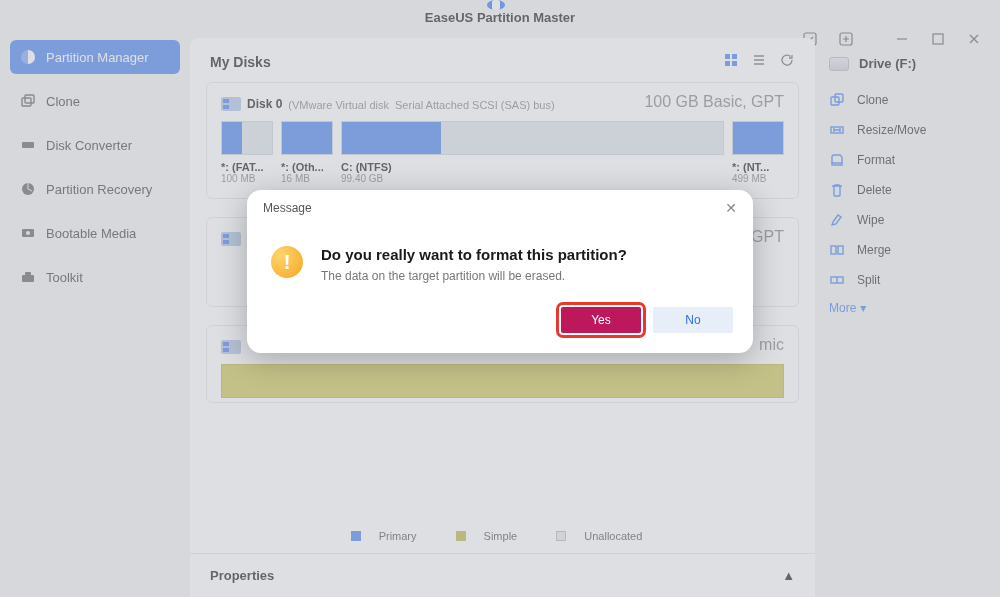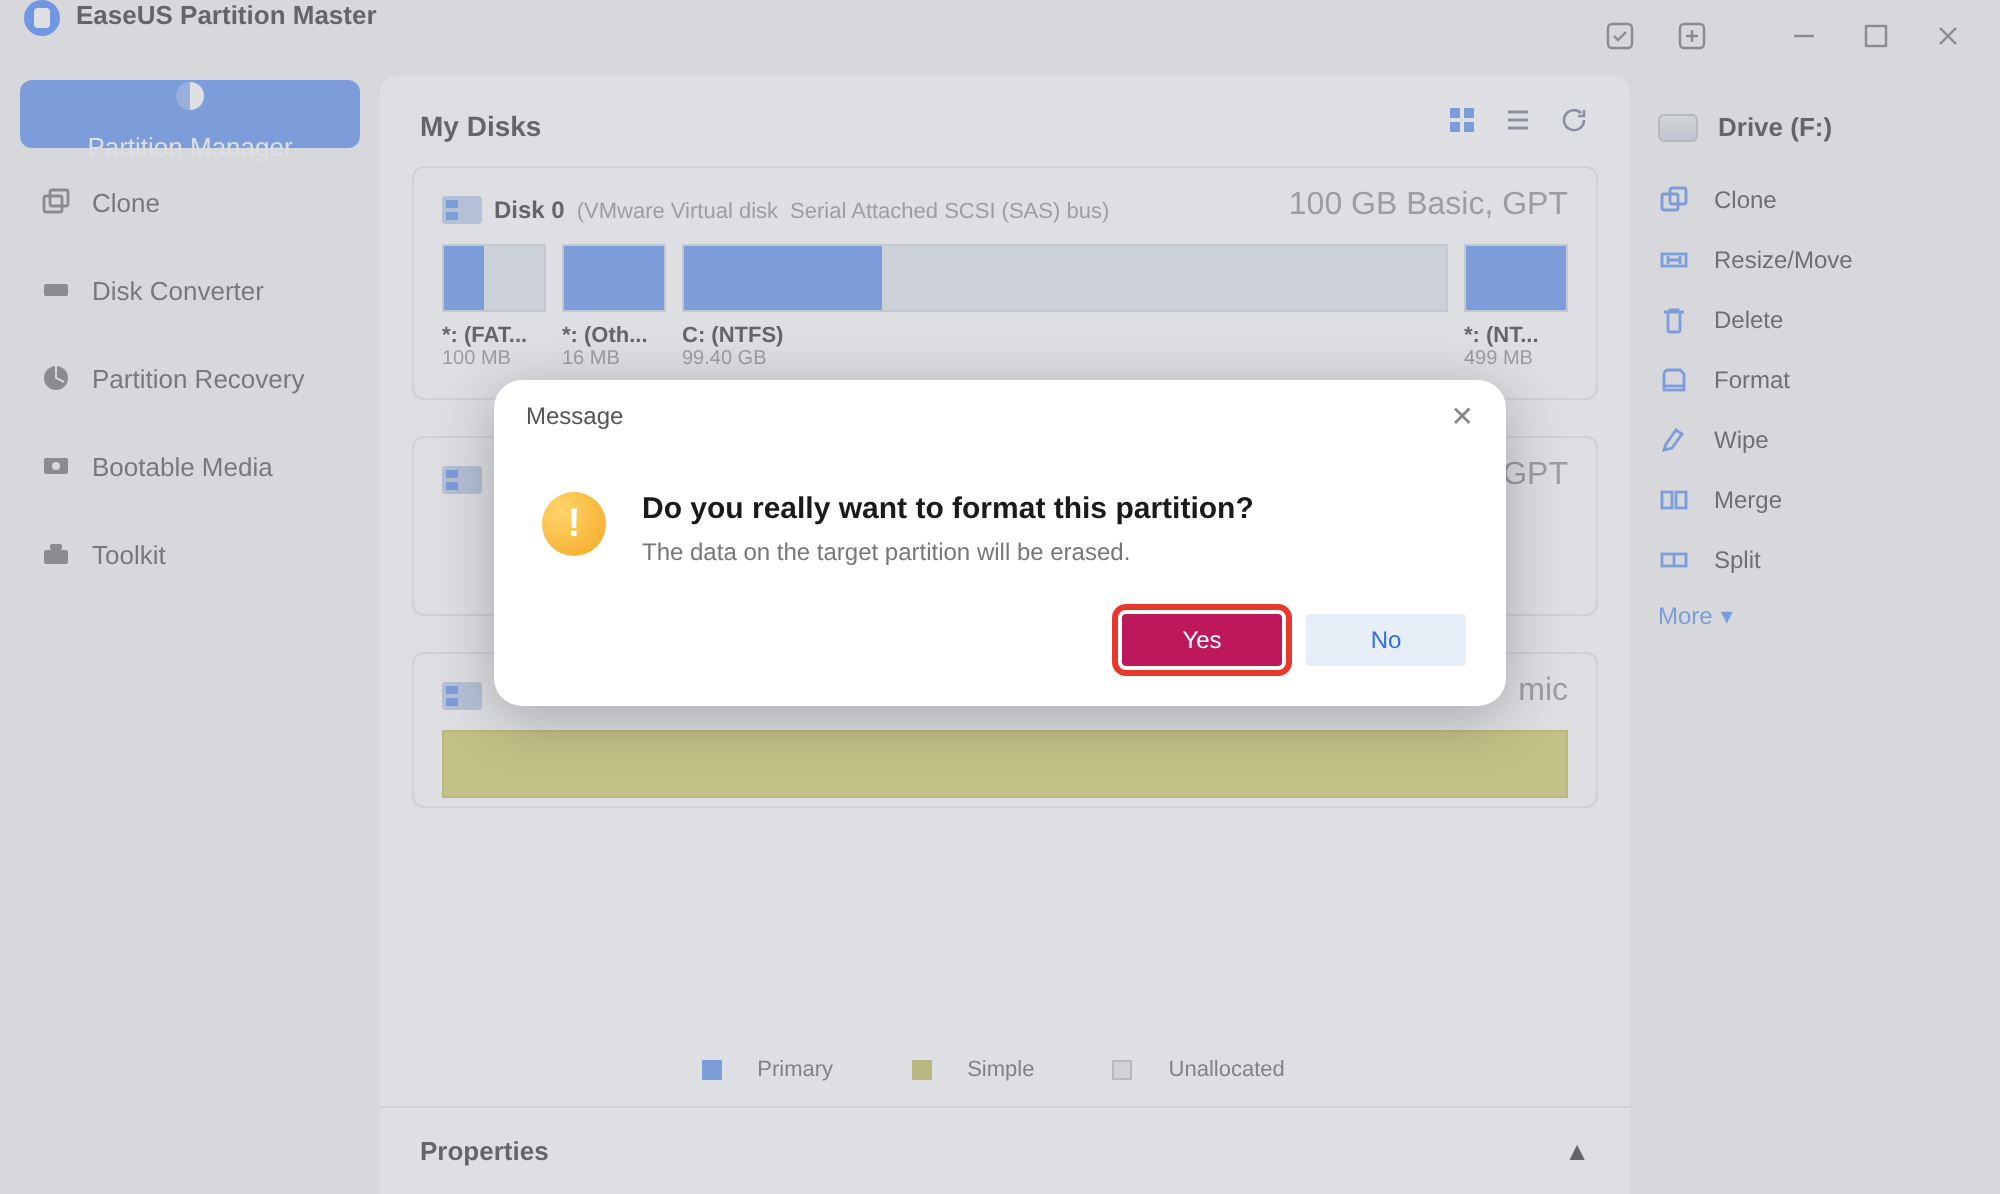--- a/index.html
+++ b/index.html
@@ -1,29 +1,29 @@
 <!DOCTYPE html>
 <html><head>
 <meta charset="utf-8">
 <style>
 * { box-sizing: border-box; margin: 0; padding: 0; font-family: -apple-system, "Segoe UI", Arial, sans-serif; }
 body { width: 1000px; height: 597px; background: #f2f3f5; overflow: hidden; position: relative; }
 
-.titlebar { height: 36px; display: flex; padding: 0 12px; background: #f2f3f5; }
+.titlebar { height: 36px; display: flex; align-items: center; padding: 0 12px; background: #f2f3f5; flex-direction: column; }
 .titlebar .logo { width: 18px; height: 18px; border-radius: 50%; background: #3b7cff; display: flex; align-items: center; justify-content: center; margin-right: 8px; }
 .titlebar .logo-inner { width: 8px; height: 10px; background: #fff; border-radius: 2px; }
 .titlebar .title { font-size: 13px; font-weight: 600; color: #222; }
 .titlebar .right { margin-left: auto; display: flex; gap: 8px; align-items: center; }
 .titlebar .icon-btn { width: 28px; height: 28px; display: flex; align-items: center; justify-content: center; color: #666; border-radius: 4px; }
 
 .container { display: flex; height: 561px; }
 
 .sidebar { width: 190px; padding: 4px 10px; }
 .side-item { display: flex; align-items: center; height: 34px; padding: 0 10px; border-radius: 6px; margin-bottom: 10px; color: #444; font-size: 13px; gap: 10px; }
-.side-item.active { background: #4f86f0; color: #fff; flex-direction: column; }
+.side-item.active { background: #4f86f0; color: #fff; }
 .side-icon { width: 16px; height: 16px; display: flex; align-items: center; justify-content: center; }
 
 .main { flex: 1; background: #fff; border-radius: 8px 8px 0 0; margin-top: 2px; display: flex; flex-direction: column; }
 .main-head { display: flex; align-items: center; padding: 14px 20px 10px; }
 .main-head h2 { font-size: 14px; font-weight: 700; color: #222; }
 .main-head .right { margin-left: auto; display: flex; gap: 12px; color: #6b7280; }
 .main-head .right .active-view { color: #4f86f0; }
 
 .main-body { flex: 1; padding: 0 16px 10px; overflow: hidden; }
 
@@ -286,33 +286,33 @@
           <svg viewBox="0 0 16 16" fill="none" stroke="currentColor" stroke-width="1.4">
             <rect x="2" y="5" width="12" height="6"></rect>
             <path d="M5 8h6M5 6v4M11 6v4"></path>
           </svg>
         </span>
         <span>Resize/Move</span>
       </div>
     <div class="action-item">
         <span class="action-icon">
           <svg viewBox="0 0 16 16" fill="none" stroke="currentColor" stroke-width="1.4">
-            <path d="M3 4h10M5 4v9a1 1 0 001 1h4a1 1 0 001-1V4M6 4V3h4v1"></path>
-          </svg>
-        </span>
-        <span>Delete</span>
-      </div>
-    <div class="action-item">
-        <span class="action-icon">
-          <svg viewBox="0 0 16 16" fill="none" stroke="currentColor" stroke-width="1.4">
             <path d="M3 11V5a2 2 0 012-2h6l2 2v6"></path>
             <rect x="3" y="11" width="10" height="2"></rect>
           </svg>
         </span>
         <span>Format</span>
+      </div>
+    <div class="action-item">
+        <span class="action-icon">
+          <svg viewBox="0 0 16 16" fill="none" stroke="currentColor" stroke-width="1.4">
+            <path d="M3 4h10M5 4v9a1 1 0 001 1h4a1 1 0 001-1V4M6 4V3h4v1"></path>
+          </svg>
+        </span>
+        <span>Delete</span>
       </div>
     <div class="action-item">
         <span class="action-icon">
           <svg viewBox="0 0 16 16" fill="none" stroke="currentColor" stroke-width="1.4">
             <path d="M4 10l5-7 3 2-5 7-4 1z"></path>
           </svg>
         </span>
         <span>Wipe</span>
       </div>
     <div class="action-item">

